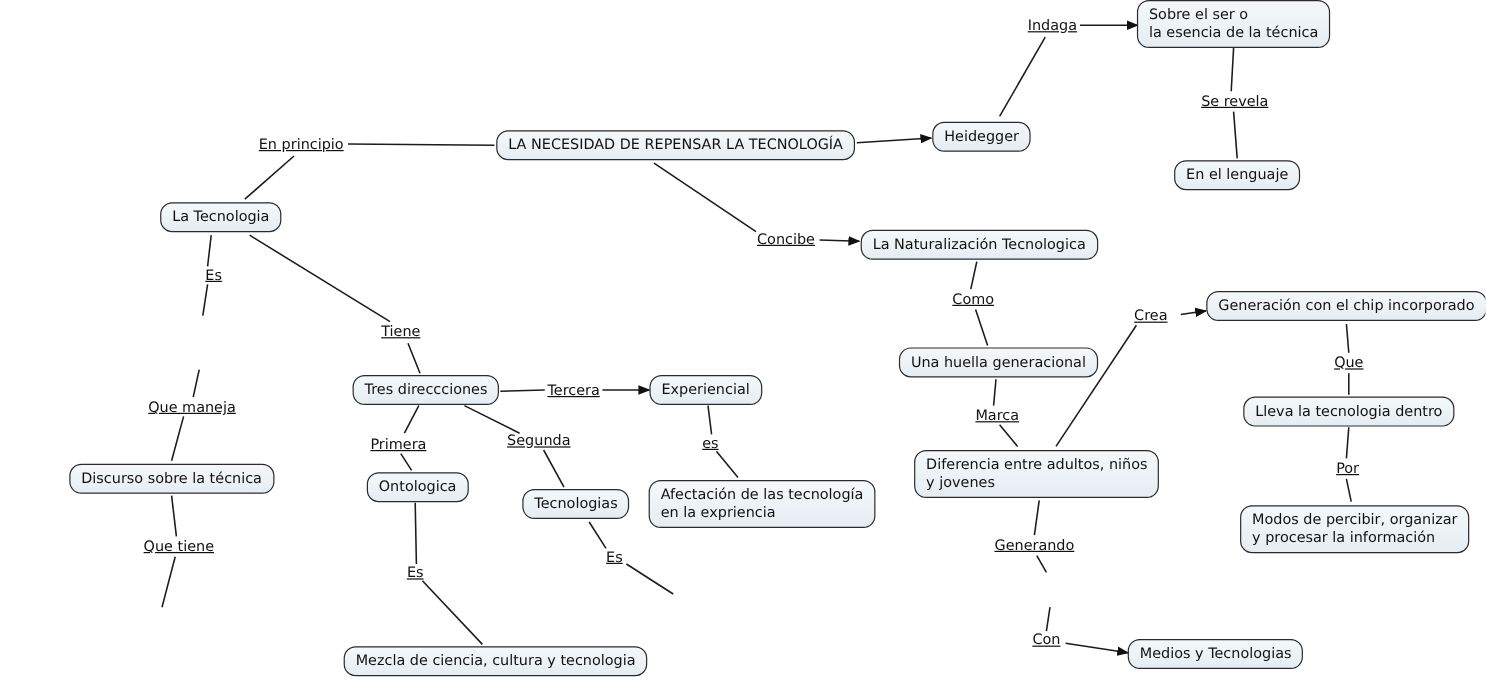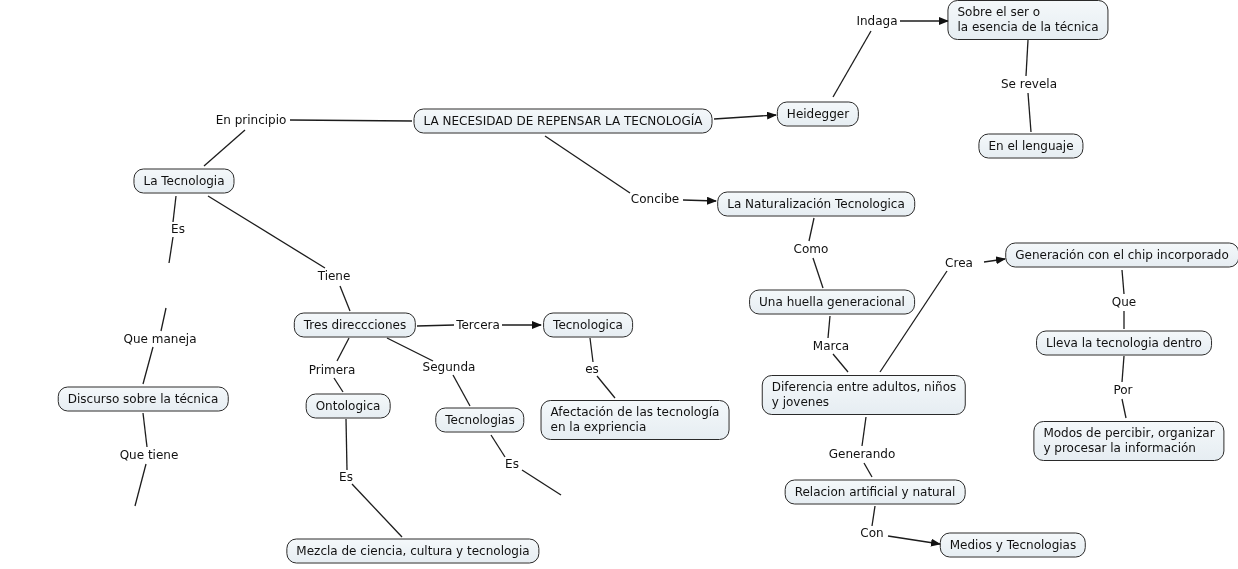--- a/index.html
+++ b/index.html
@@ -39,20 +39,21 @@
     text-align: left;
     white-space: pre;
   }
   .link-label {
     position: absolute;
     transform: translate(-50%, -50%);
     font-size: 12px;
     line-height: 14px;
     color: var(--text-color, #111111);
     white-space: pre;
+    text-decoration: underline;
   }
 </style>
 </head>
 <body>
 
 <div id="canvas">
 
   <svg id="links-layer" width="1238" height="569" viewBox="0 0 1238 569">
     <defs>
       <marker id="arrowhead" markerWidth="10" markerHeight="8" refX="9" refY="4" orient="auto" markerUnits="userSpaceOnUse">
@@ -107,31 +108,30 @@
   </svg>
 
   <div class="node" style="left:563px;top:121px">LA NECESIDAD DE REPENSAR LA TECNOLOGÍA</div>
   <div class="node" style="left:818px;top:114px">Heidegger</div>
   <div class="node" style="left:1028px;top:20px">Sobre el ser o
 la esencia de la técnica</div>
   <div class="node" style="left:1031px;top:146px">En el lenguaje</div>
   <div class="node" style="left:184px;top:181px">La Tecnologia</div>
   <div class="node" style="left:143px;top:399px">Discurso sobre la técnica</div>
   <div class="node" style="left:355px;top:325px">Tres direccciones</div>
-  <div class="node" style="left:588px;top:325px">Tecnologica</div>
+  <div class="node" style="left:588px;top:325px">Experiencial</div>
   <div class="node" style="left:348px;top:406px">Ontologica</div>
   <div class="node" style="left:480px;top:420px">Tecnologias</div>
   <div class="node" style="left:635px;top:420px">Afectación de las tecnología
 en la expriencia</div>
   <div class="node" style="left:413px;top:551px">Mezcla de ciencia, cultura y tecnologia</div>
   <div class="node" style="left:816px;top:204px">La Naturalización Tecnologica</div>
   <div class="node" style="left:832px;top:302px">Una huella generacional</div>
   <div class="node" style="left:864px;top:395px">Diferencia entre adultos, niños
 y jovenes</div>
-  <div class="node" style="left:875px;top:492px">Relacion artificial y natural</div>
   <div class="node" style="left:1013px;top:545px">Medios y Tecnologias</div>
   <div class="node" style="left:1122px;top:255px">Generación con el chip incorporado</div>
   <div class="node" style="left:1124px;top:343px">Lleva la tecnologia dentro</div>
   <div class="node" style="left:1129px;top:441px">Modos de percibir, organizar
 y procesar la información</div>
 
   <div class="link-label" style="left:251px;top:120px">En principio</div>
   <div class="link-label" style="left:877px;top:21px">Indaga</div>
   <div class="link-label" style="left:1029px;top:84px">Se revela</div>
   <div class="link-label" style="left:655px;top:199px">Concibe</div>

